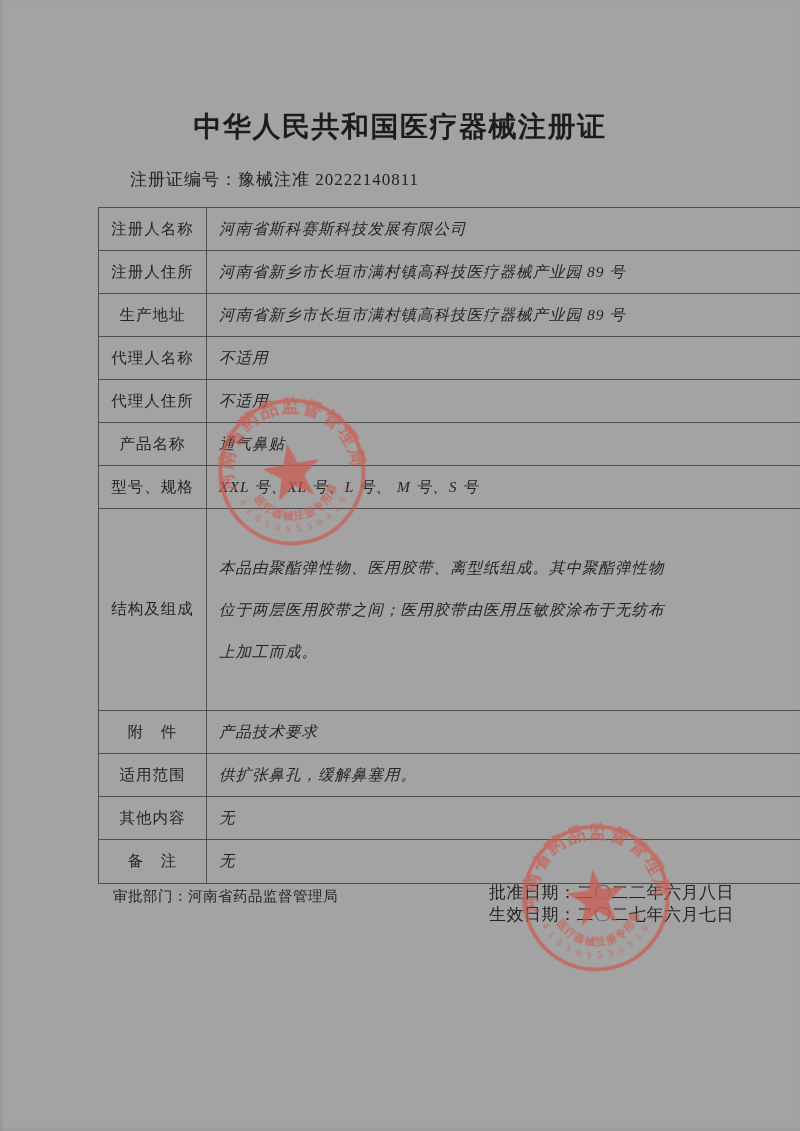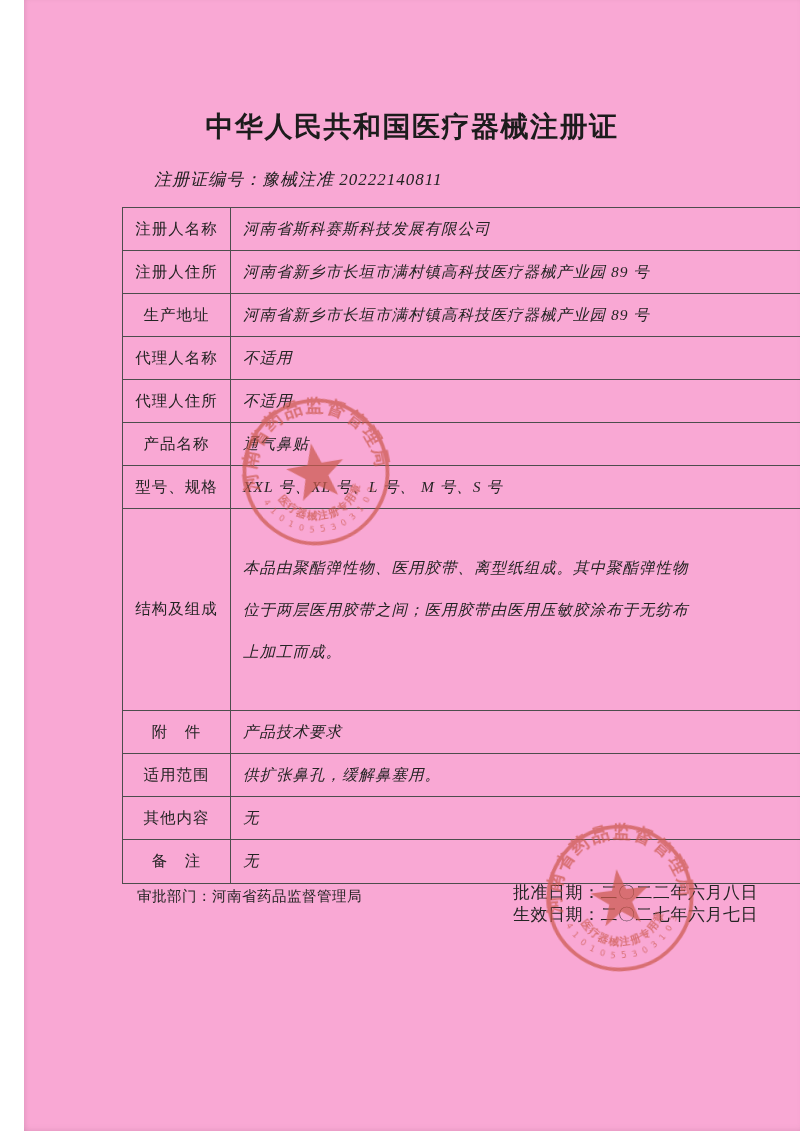--- a/index.html
+++ b/index.html
@@ -6,34 +6,33 @@
   html, body { width: 800px; height: 1131px; }
   body {
     font-family: "Liberation Serif", "DejaVu Serif", serif;
     background: #ffffff;
     color: #262626;
     position: relative;
     overflow: hidden;
   }
   .page {
     position: absolute; inset: 0;
-    background: #f9a8d4;
+    background: #a3a3a3;
     box-shadow: inset 3px 0 6px -3px rgba(0,0,0,.12), inset 0 -4px 8px -5px rgba(0,0,0,.10);
-    margin-left: 24px;
   }
   .doc-title {
     position: absolute; top: 108px; left: 0; width: 100%;
     text-align: center;
     font-size: 28px; font-weight: bold;
     letter-spacing: 1.5px;
     color: #1c1c1c;
   }
   .certno-line {
     position: absolute; top: 168px; left: 130px;
-    font-size: 17px; letter-spacing: 1px; color: #222; font-style: italic;
+    font-size: 17px; letter-spacing: 1px; color: #222;
   }
   
   .cert-table {
     position: absolute; left: 98px; top: 207px; width: 731px;
     border: 1px solid #4d4d4d;
     display: flex; flex-direction: column;
     background: transparent;
   }
   .trow { display: flex; height: 43px; border-bottom: 1px solid #4d4d4d; }
   .trow:last-child { border-bottom: none; justify-content: flex-end; }

